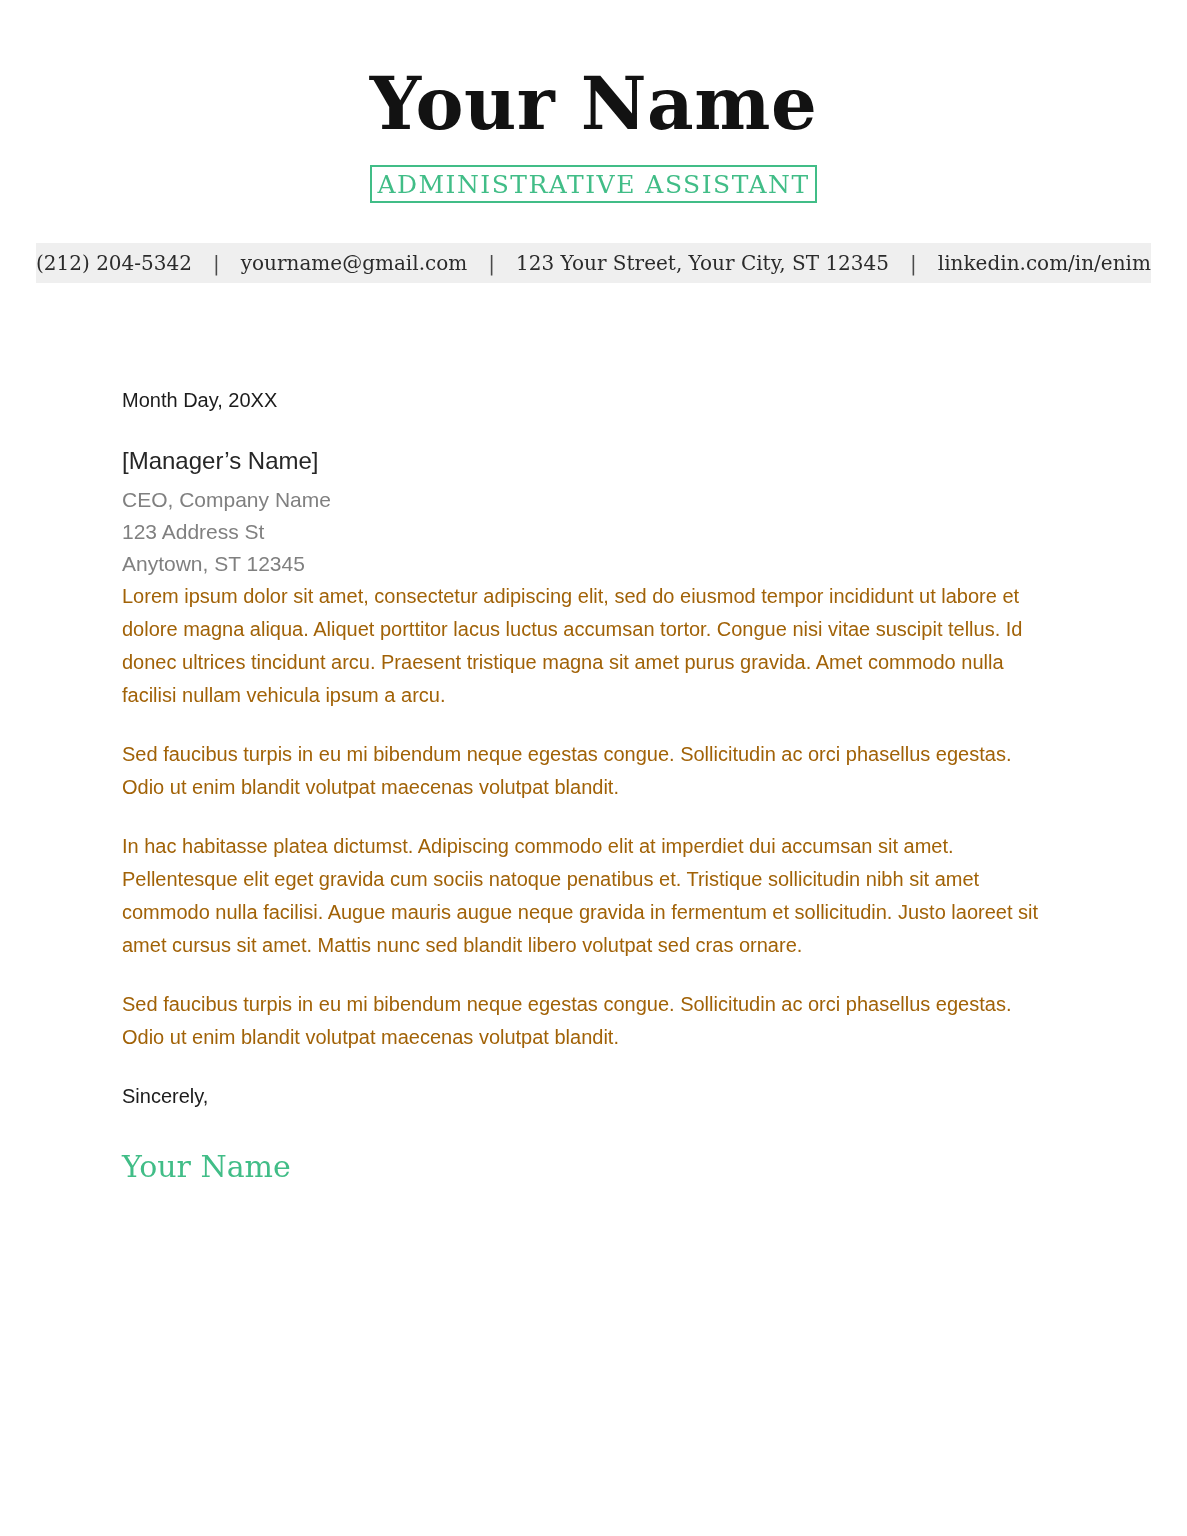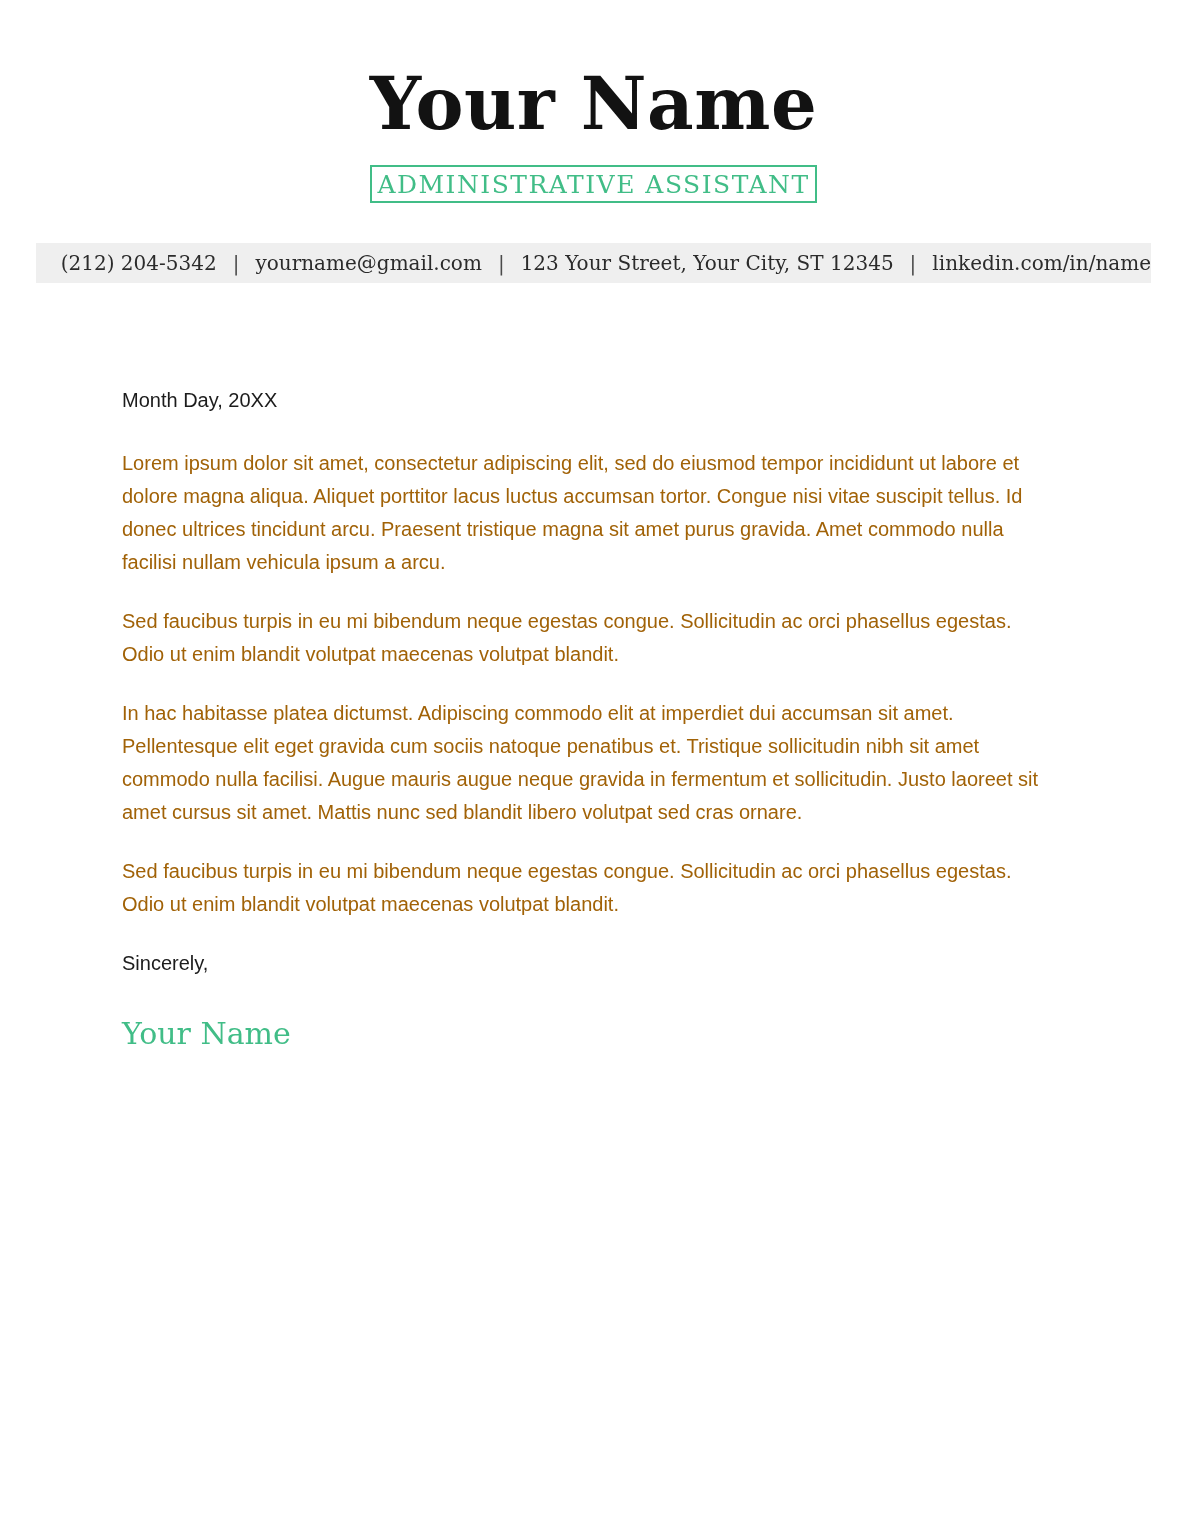--- a/index.html
+++ b/index.html
@@ -38,21 +38,21 @@
     font-size: 25px;
     letter-spacing: 1.5px;
     color: #41bd87;
   }
   .contact-bar {
     margin: 40px 36px 0;
     height: 40px;
     background: #efefef;
     display: flex;
     align-items: center;
-    justify-content: flex-end;
+    justify-content: space-between;
     font-family: "DejaVu Serif", serif;
     font-size: 20px;
     color: #2b2b2b;
     white-space: nowrap;
   }
   .contact-sep {
     margin: 0 16px;
     color: #4a4a4a;
   }
   .letter {
@@ -106,27 +106,33 @@
     <span class="title-box-label">ADMINISTRATIVE ASSISTANT</span>
   </div>
 
   <div class="contact-bar">
     <span>(212) 204-5342</span>
     <span class="contact-sep">|</span>
     <span>yourname@gmail.com</span>
     <span class="contact-sep">|</span>
     <span>123 Your Street, Your City, ST 12345</span>
     <span class="contact-sep">|</span>
-    <span>linkedin.com/in/name</span>
+    <span>linkedin.com/in/enim</span>
   </div>
 
   <div class="letter">
 
     <div class="date-line">Month Day, 20XX</div>
 
+    <div>
+      <div class="recipient-name">[Manager’s Name]</div>
+      <div class="recipient-line">CEO, Company Name</div>
+      <div class="recipient-line">123 Address St</div>
+      <div class="recipient-line">Anytown, ST 12345</div>
+    </div>
 
 
     <p class="para">Lorem ipsum dolor sit amet, consectetur adipiscing elit, sed do eiusmod tempor incididunt ut labore et dolore magna aliqua. Aliquet porttitor lacus luctus accumsan tortor. Congue nisi vitae suscipit tellus. Id donec ultrices tincidunt arcu. Praesent tristique magna sit amet purus gravida. Amet commodo nulla facilisi nullam vehicula ipsum a arcu.</p>
 
     <p class="para">Sed faucibus turpis in eu mi bibendum neque egestas congue. Sollicitudin ac orci phasellus egestas. Odio ut enim blandit volutpat maecenas volutpat blandit.</p>
 
     <p class="para">In hac habitasse platea dictumst. Adipiscing commodo elit at imperdiet dui accumsan sit amet. Pellentesque elit eget gravida cum sociis natoque penatibus et. Tristique sollicitudin nibh sit amet commodo nulla facilisi. Augue mauris augue neque gravida in fermentum et sollicitudin. Justo laoreet sit amet cursus sit amet. Mattis nunc sed blandit libero volutpat sed cras ornare.</p>
 
     <p class="para">Sed faucibus turpis in eu mi bibendum neque egestas congue. Sollicitudin ac orci phasellus egestas. Odio ut enim blandit volutpat maecenas volutpat blandit.</p>
 

